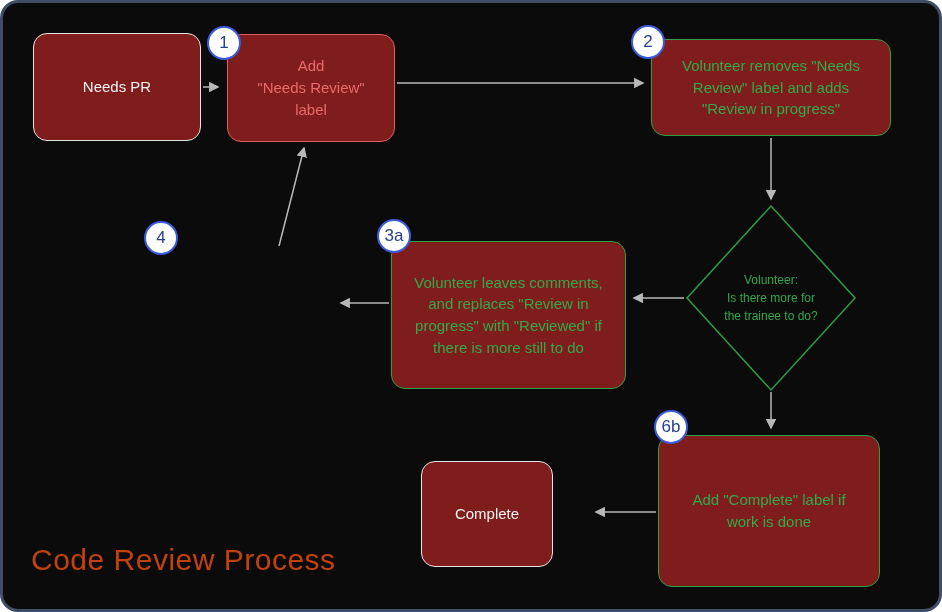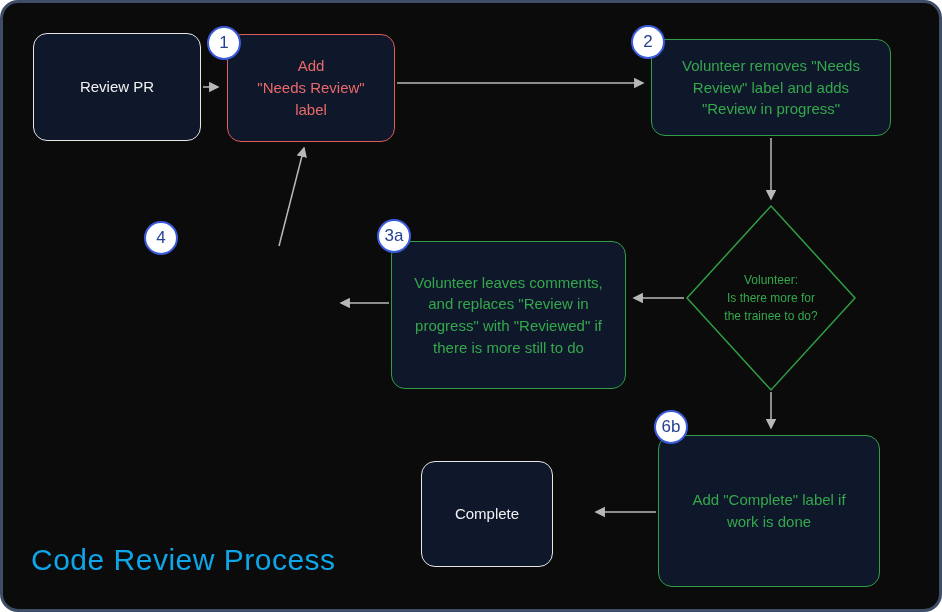--- a/index.html
+++ b/index.html
@@ -24,21 +24,21 @@
 
   .node {
     position: absolute;
     z-index: 2;
     box-sizing: border-box;
     display: flex;
     align-items: center;
     justify-content: center;
     text-align: center;
     border-radius: 14px;
-    background: #0f172a;
+    background: #7f1d1d;
     white-space: pre-line;
     font-size: 15px;
     line-height: 1.45;
     padding: 6px 10px;
   }
   .node.neutral { border: 1.5px solid #e6e6e6; color: #f2f2f2; }
   .node.red     { border: 1.5px solid #e05c5c; color: #ea6a6a; }
   .node.green   { border: 1.5px solid #2f9e44; color: #34a84c; }
 
   .diamond-label {
@@ -69,21 +69,21 @@
     justify-content: center;
     font-size: 17px;
     font-weight: 500;
   }
 
   .title {
     position: absolute;
     z-index: 2;
     left: 28px;
     top: 540px;
-    color: #0ea5e9;
+    color: #c2410c;
     font-size: 30px;
     letter-spacing: 0.5px;
   }
 </style>
 </head>
 <body>
 
 <div class="canvas">
 
   <svg class="edges" width="942" height="612" viewBox="0 0 942 612">
@@ -100,21 +100,21 @@
       <line x1="394" y1="80" x2="640" y2="80" marker-end="url(#arrow)"></line>
       <line x1="768" y1="135" x2="768" y2="196" marker-end="url(#arrow)"></line>
       <line x1="681" y1="295" x2="631" y2="295" marker-end="url(#arrow)"></line>
       <line x1="386" y1="300" x2="338" y2="300" marker-end="url(#arrow)"></line>
       <line x1="276" y1="243" x2="301" y2="145" marker-end="url(#arrow)"></line>
       <line x1="768" y1="389" x2="768" y2="425" marker-end="url(#arrow)"></line>
       <line x1="653" y1="509" x2="593" y2="509" marker-end="url(#arrow)"></line>
     </g>
   </svg>
 
-  <div class="node neutral" style="left:30px; top:30px; width:168px; height:108px;">Review PR</div>
+  <div class="node neutral" style="left:30px; top:30px; width:168px; height:108px;">Needs PR</div>
 
   <div class="node red" style="left:224px; top:31px; width:168px; height:108px;">Add
 "Needs Review"
 label</div>
 
   <div class="node green" style="left:648px; top:36px; width:240px; height:97px;">Volunteer removes "Needs
 Review" label and adds
 "Review in progress"</div>
 
   <div class="diamond-label" style="left:688px; top:253px; width:160px; height:84px;">Volunteer:

